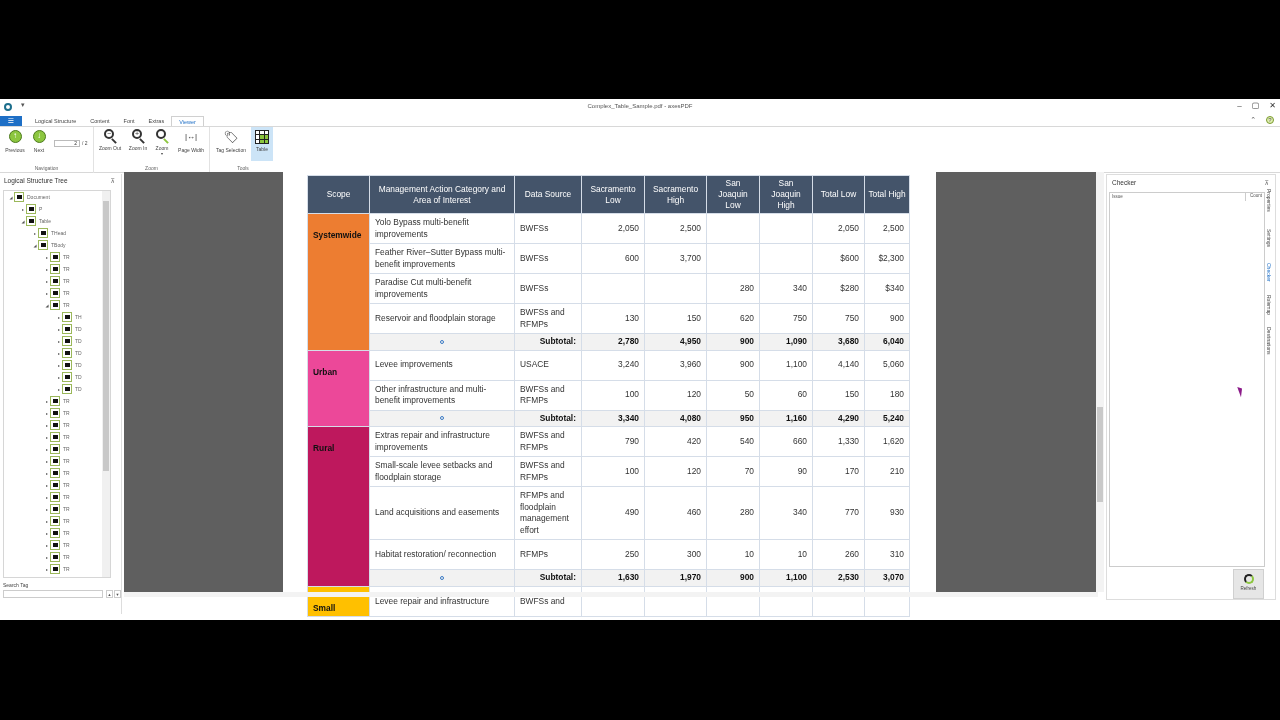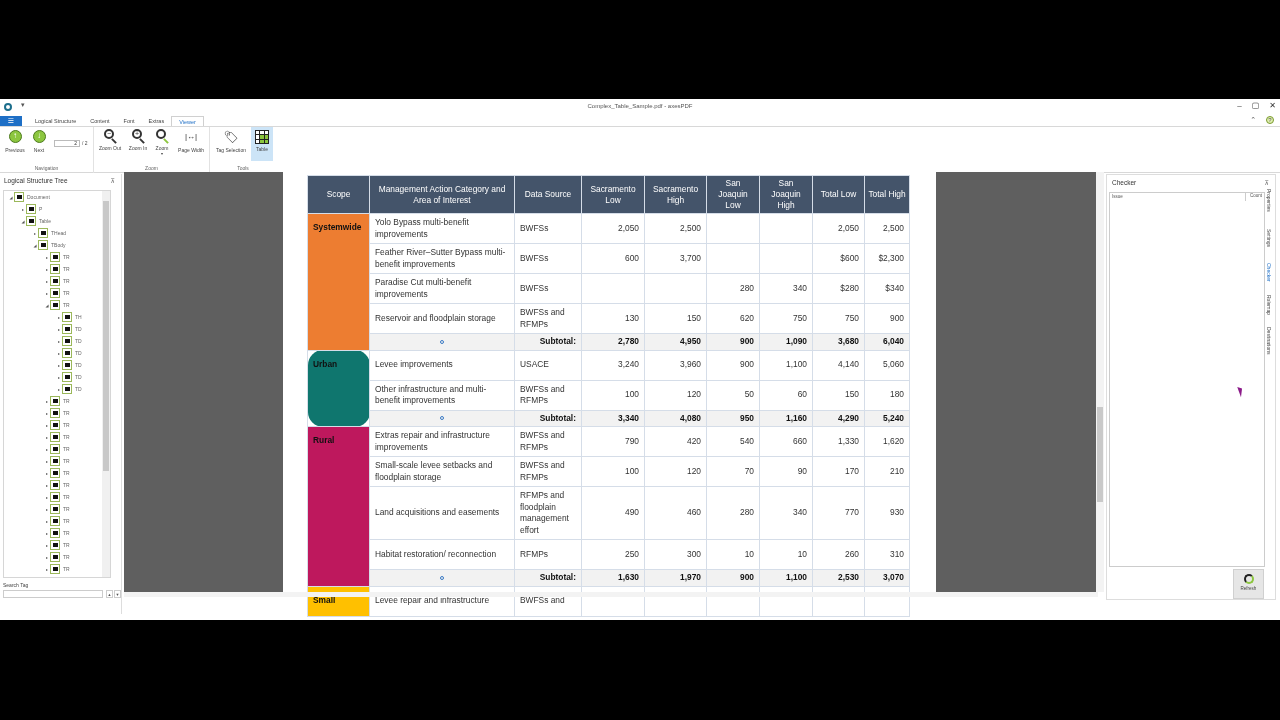--- a/index.html
+++ b/index.html
@@ -47,21 +47,21 @@
 .search-btns span{width:7px;height:8px;border:1px solid #ccc;font-size:4px;text-align:center;line-height:7px;color:#555}
 .viewer{position:absolute;left:124px;top:73px;width:974px;height:420px;background:#5f5f5f}
 .page{position:absolute;left:159px;top:0;width:653px;height:420px;background:#fff}
 .vscroll{position:absolute;left:1096px;top:73px;width:8px;height:420px;background:#f3f3f3}
 .vthumb{position:absolute;left:1px;top:235px;width:6px;height:95px;background:#c9c9c9}
 .hscroll{position:absolute;left:124px;top:493px;width:974px;height:5px;background:#f3f3f3}
 table.dt{position:absolute;left:24px;top:3px;border-collapse:collapse;font-family:"Liberation Sans",sans-serif;font-size:8.4px;color:#333}
 .dt th{background:#44546a;color:#fff;font-weight:normal;text-align:center;padding:2px 3px;border:1px solid #d5dde8;height:30px;line-height:11px}
 .dt td{border:1px solid #d5dde8;padding:2px 5px;line-height:11.5px;vertical-align:middle}
 .dt td.num{text-align:right}
-.dt td.scope{font-weight:bold;vertical-align:top;color:#111;padding-top:8px}
+.dt td.scope{font-weight:bold;vertical-align:top;color:#111;padding-top:16px}
 .dt tr.sub td{background:#f2f2f2;font-weight:bold;color:#111}
 .dt td.subl{text-align:right}
 .marker{display:inline-block;width:4px;height:4px;border:1px solid #3a7ac4;border-radius:50%;vertical-align:middle}
 .rightpanel{position:absolute;left:1106px;top:75px;width:170px;height:426px;background:#fff;border:1px solid #ddd}
 .rp-header{position:absolute;left:5px;top:4px;font-size:6.5px;color:#333}
 .rp-pin{position:absolute;right:6px;top:4px;font-size:6px;color:#666}
 .rp-list{position:absolute;left:2px;top:17px;width:156px;height:375px;border:1px solid #ccc}
 .col-issue{position:absolute;left:2px;top:1px;font-size:4.5px;color:#555}
 .col-count{position:absolute;right:2px;top:0;font-size:4.5px;color:#555;border-left:1px solid #ccc;padding-left:4px;height:8px}
 .refresh-btn{position:absolute;left:126px;top:394px;width:31px;height:30px;background:#e6e6e6;border:1px solid #d0d0d0;text-align:center;font-size:4.5px;color:#444}
@@ -468,21 +468,21 @@
               <td style="text-align: center;"><span class="marker"></span></td>
               <td class="subl">Subtotal:</td>
               <td class="num">2,780</td>
               <td class="num">4,950</td>
               <td class="num">900</td>
               <td class="num">1,090</td>
               <td class="num">3,680</td>
               <td class="num">6,040</td>
             </tr>
             <tr style="height: 30px;">
-              <td class="scope" rowspan="3" style="background: #0f766e; border-radius: 15px;">Urban</td>
+              <td class="scope" rowspan="3" style="background: #ec4899;">Urban</td>
               <td>Levee improvements</td>
               <td>USACE</td>
               <td class="num">3,240</td>
               <td class="num">3,960</td>
               <td class="num">900</td>
               <td class="num">1,100</td>
               <td class="num">4,140</td>
               <td class="num">5,060</td>
             </tr>
             <tr style="height: 30px;">

